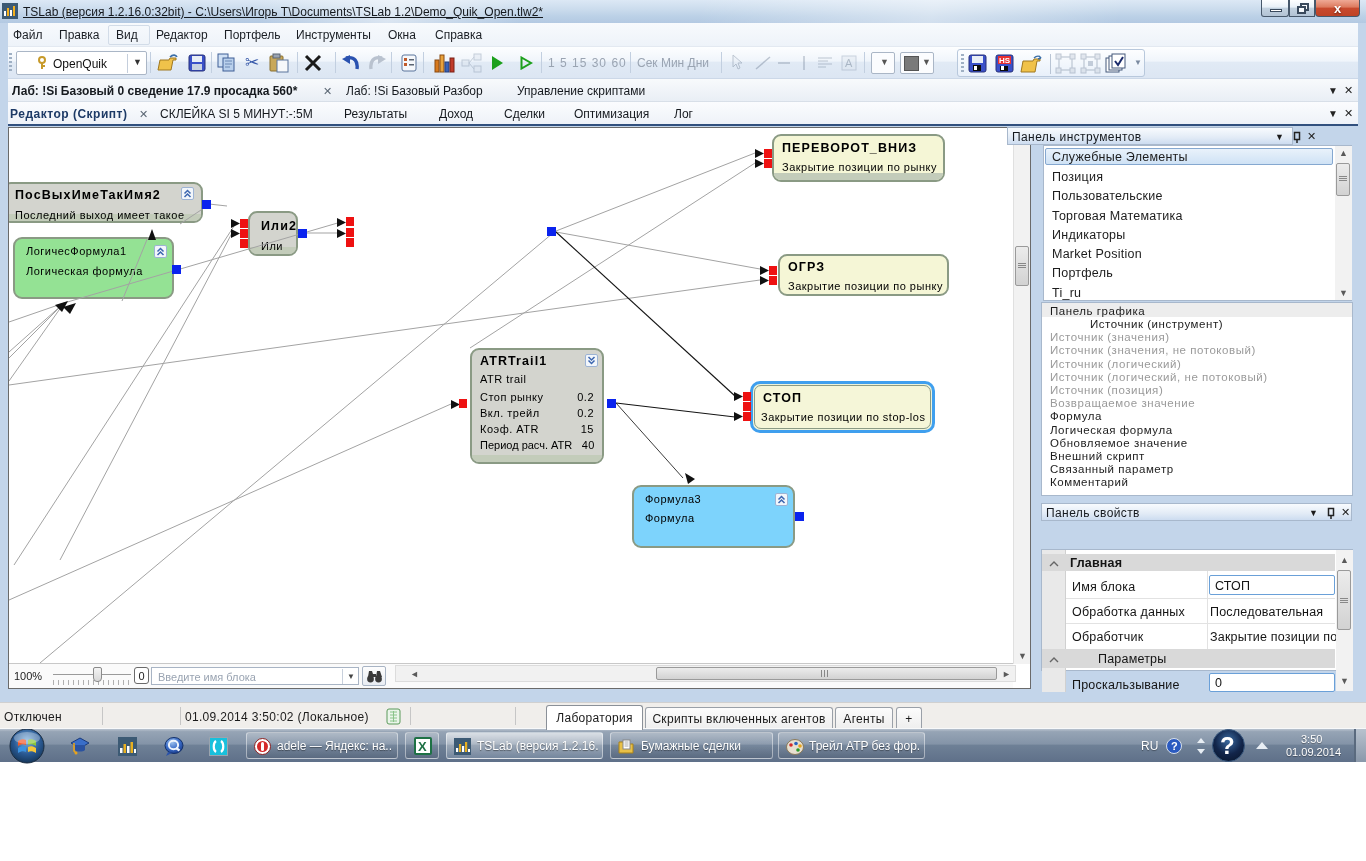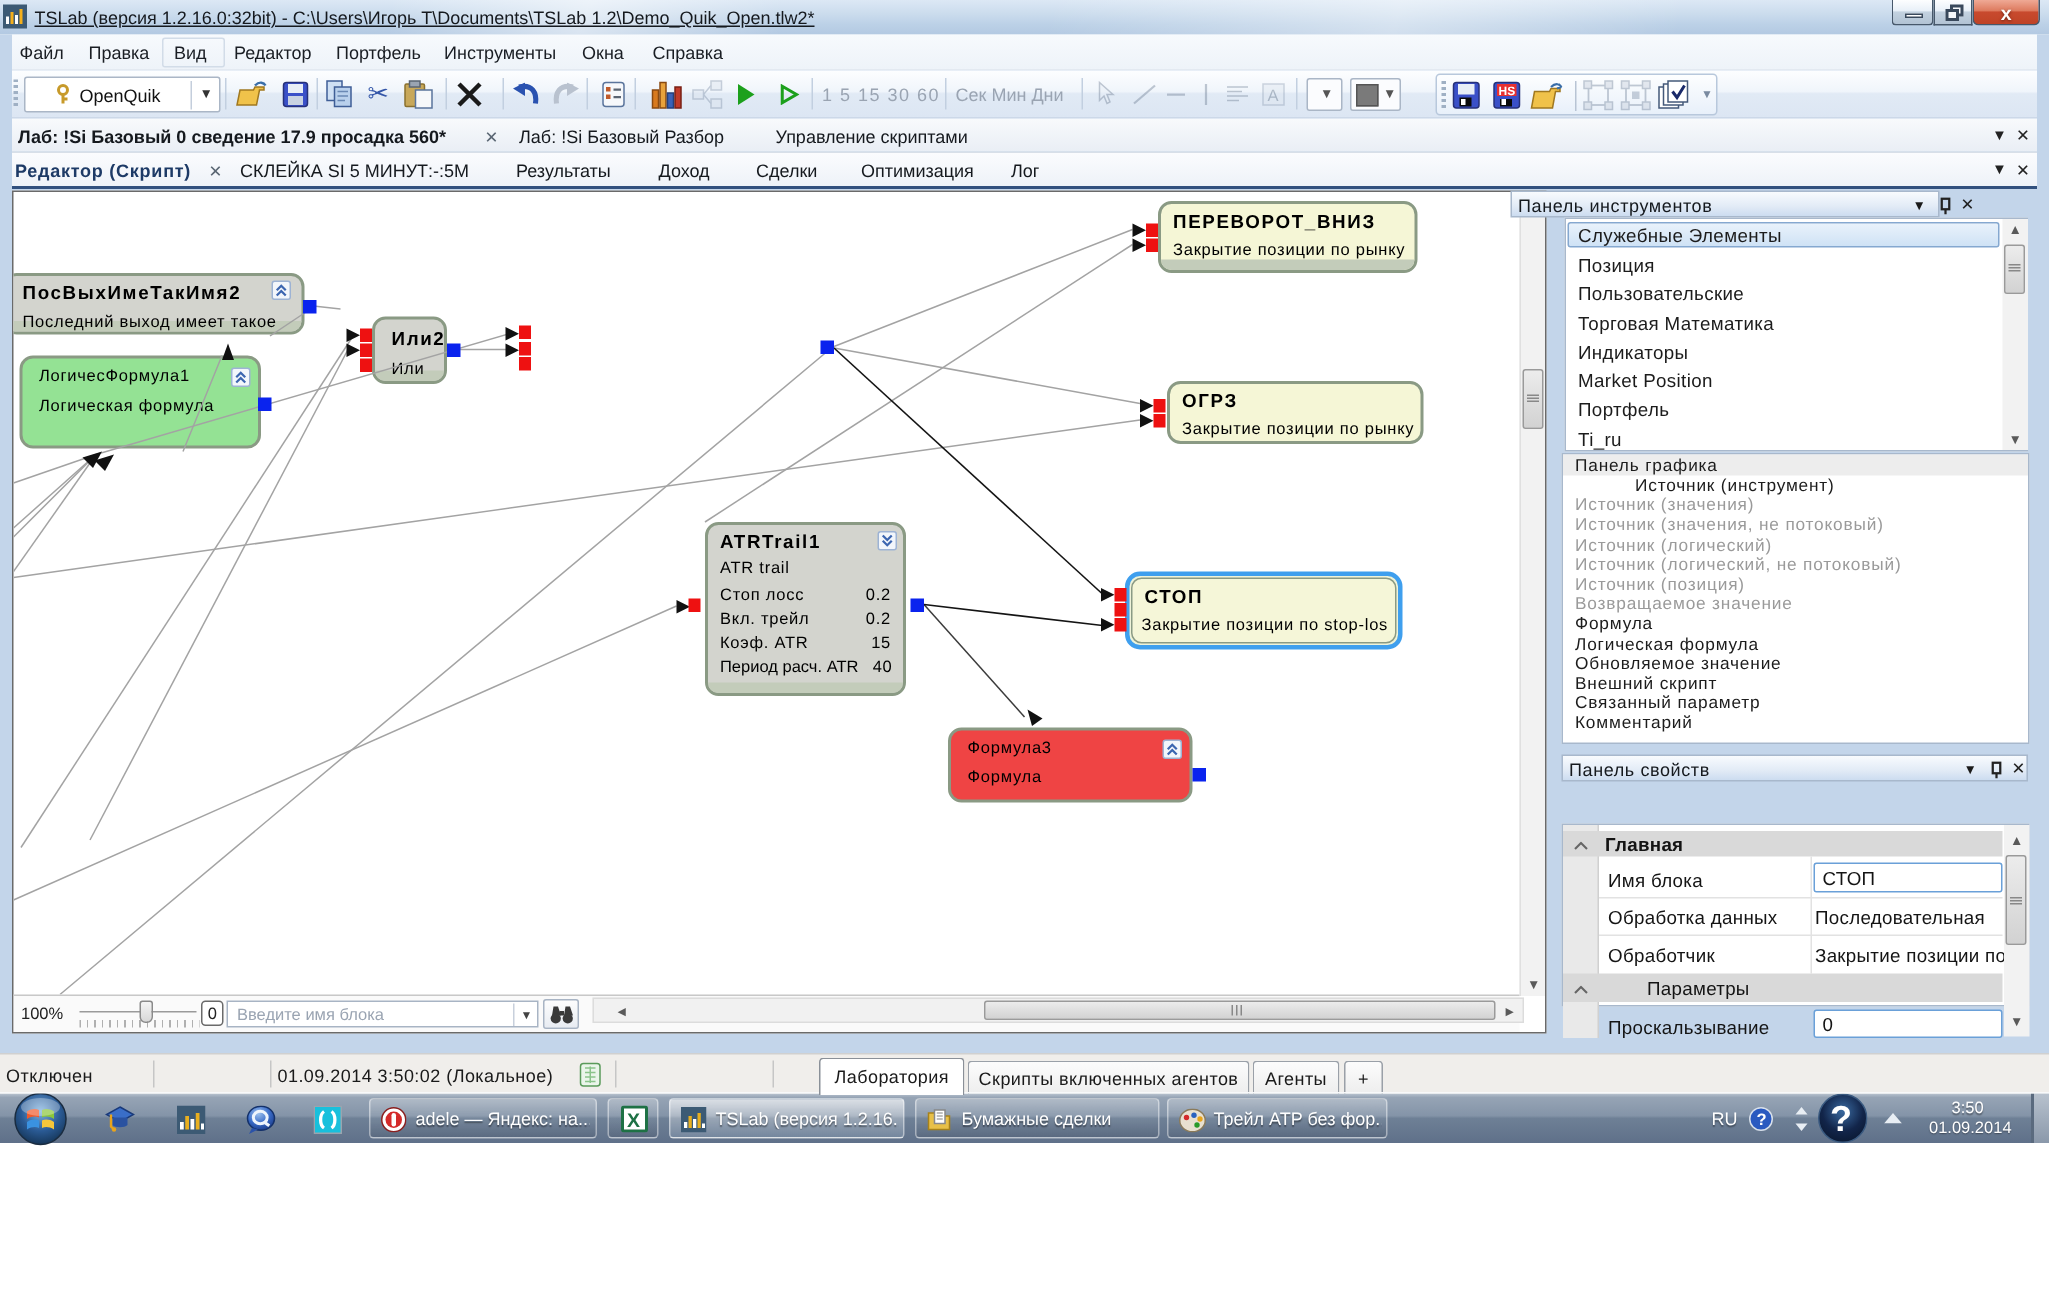--- a/index.html
+++ b/index.html
@@ -280,21 +280,21 @@
     </div>
     <div class="blk" style="left:239px;top:83px;width:50px;height:45px;background:#d3d4ce;">
       <div class="band"></div>
       <div class="t" style="top:6px;">Или2</div>
       <div class="rw" style="top:27px;">Или</div>
     </div>
     <div class="blk" style="left:461px;top:220px;width:134px;height:116px;background:#d3d4ce;">
       <div class="band"></div>
       <div class="t" style="left:8px;top:4px;">ATRTrail1</div>
       <div class="rw" style="left:8px;top:23px;">ATR trail</div>
-      <div class="rw" style="left:8px;top:41px;">Стоп лосс</div>
+      <div class="rw" style="left:8px;top:41px;">Стоп рынку</div>
             <div class="rw" style="left:auto;right:8px;top:41px;">0.2</div>
       <div class="rw" style="left:8px;top:57px;">Вкл. трейл</div>
             <div class="rw" style="left:auto;right:8px;top:57px;">0.2</div>
       <div class="rw" style="left:8px;top:73px;">Коэф. ATR</div>
             <div class="rw" style="left:auto;right:8px;top:73px;">15</div>
       <div class="rw" style="left:8px;top:89px;letter-spacing:0;">Период расч. ATR</div>
             <div class="rw" style="left:auto;right:7px;top:89px;">40</div>
       <div class="colbtn" style="left:113px;top:4px;"><svg width="11" height="11">
                 <path d="M2.5 2 L5.5 5 L8.5 2 M2.5 5.5 L5.5 8.5 L8.5 5.5" stroke="#3c66b0" stroke-width="1.5" fill="none"></path>
               </svg></div>
@@ -307,21 +307,21 @@
     <div class="blk" style="left:769px;top:126px;width:171px;height:42px;background:#f5f6d6;">
       <div class="t" style="left:8px;top:4px;">ОГРЗ</div>
       <div class="rw" style="left:8px;top:24px;">Закрытие позиции по рынку</div>
     </div>
     <div class="abs" style="left:741px;top:253px;width:185px;height:52px;border:3px solid #3f9fee;border-radius:10px;background:#eef3d8;">
       <div class="blk" style="left:1px;top:1px;width:177px;height:44px;border-width:1.5px;background:#f5f6d8;border-radius:7px;font-size:11px;">
         <div class="t" style="left:8px;top:5px;">СТОП</div>
         <div class="rw" style="left:6px;top:25px;">Закрытие позиции по stop-los</div>
       </div>
     </div>
-    <div class="blk" style="left:623px;top:357px;width:163px;height:50px;background:#ef4444;">
+    <div class="blk" style="left:623px;top:357px;width:163px;height:63px;background:#7dd3fc;">
       <div class="rw" style="top:6px;">Формула3</div>
       <div class="rw" style="top:25px;">Формула</div>
       <div class="colbtn" style="left:141px;top:6px;"><svg width="11" height="11">
                 <path d="M2.5 5.5 L5.5 2.5 L8.5 5.5 M2.5 9 L5.5 6 L8.5 9" stroke="#3c66b0" stroke-width="1.5" fill="none"></path>
               </svg></div>
     </div>
     <svg id="cansvg" width="1021" height="560" style="pointer-events:none;">
       <g stroke="#a3a3a3" stroke-width="1" fill="none">
         <path d="M200 76 L218 78"></path>
         <path d="M171 96 L198 78"></path>

